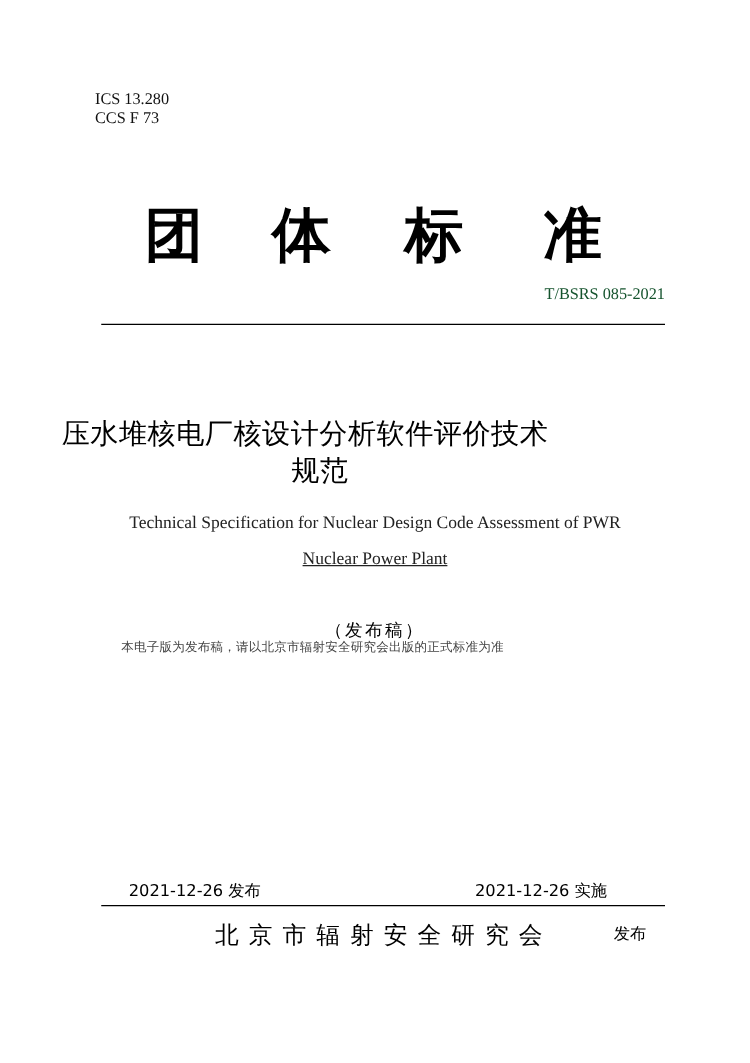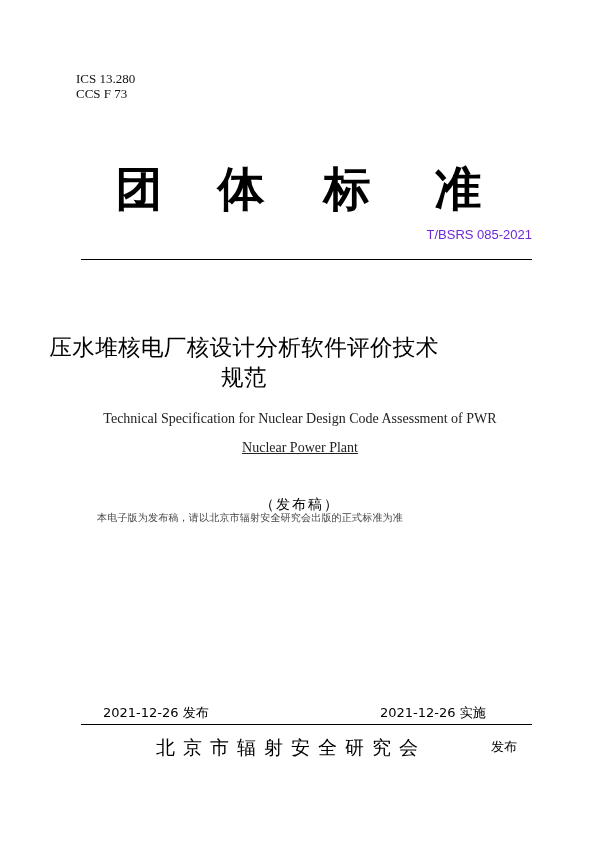--- a/index.html
+++ b/index.html
@@ -41,23 +41,23 @@
       font-weight: bold;
       font-size: 47px;
       line-height: 58px;
       width: 60px;
       text-align: center;
     }
 
     .std-number {
       right: 68px;
       top: 227px;
-      font-family: Liberation Sans, sans-serif;
+      font-family: Liberation Serif, serif;
       font-size: 13px;
-      color: #6d28d9;
+      color: #14532d;
       white-space: nowrap;
     }
 
     .rule {
       left: 81px;
       width: 451px;
       height: 0;
       border-top: 1px solid #000;
     }
     .rule.top { top: 259px; }
@@ -67,21 +67,21 @@
       left: 0;
       width: 488px;
       text-align: center;
       font-family: "DejaVu Sans", sans-serif;
       font-size: 22.5px;
       line-height: 30px;
       letter-spacing: 0.4px;
       white-space: nowrap;
     }
     .cn-title.l1 { top: 332px; }
-    .cn-title.l2 { top: 362px; }
+    .cn-title.l2 { top: 362px; margin-left: 12px; }
 
     .en-title {
       left: 0;
       width: 600px;
       text-align: center;
       font-family: "Liberation Serif", serif;
       font-size: 14px;
       color: #222;
       white-space: nowrap;
     }
@@ -111,21 +111,21 @@
 
     .date {
       top: 704px;
       font-size: 13px;
       white-space: nowrap;
     }
     .date.issue { left: 103px; }
     .date.impl { left: 380px; }
 
     .publisher {
-      left: 156px;
+      left: 172px;
       top: 735px;
       font-size: 19px;
       letter-spacing: 8px;
       white-space: nowrap;
     }
     .publisher-suffix {
       left: 491px;
       top: 738px;
       font-size: 13px;
       white-space: nowrap;

